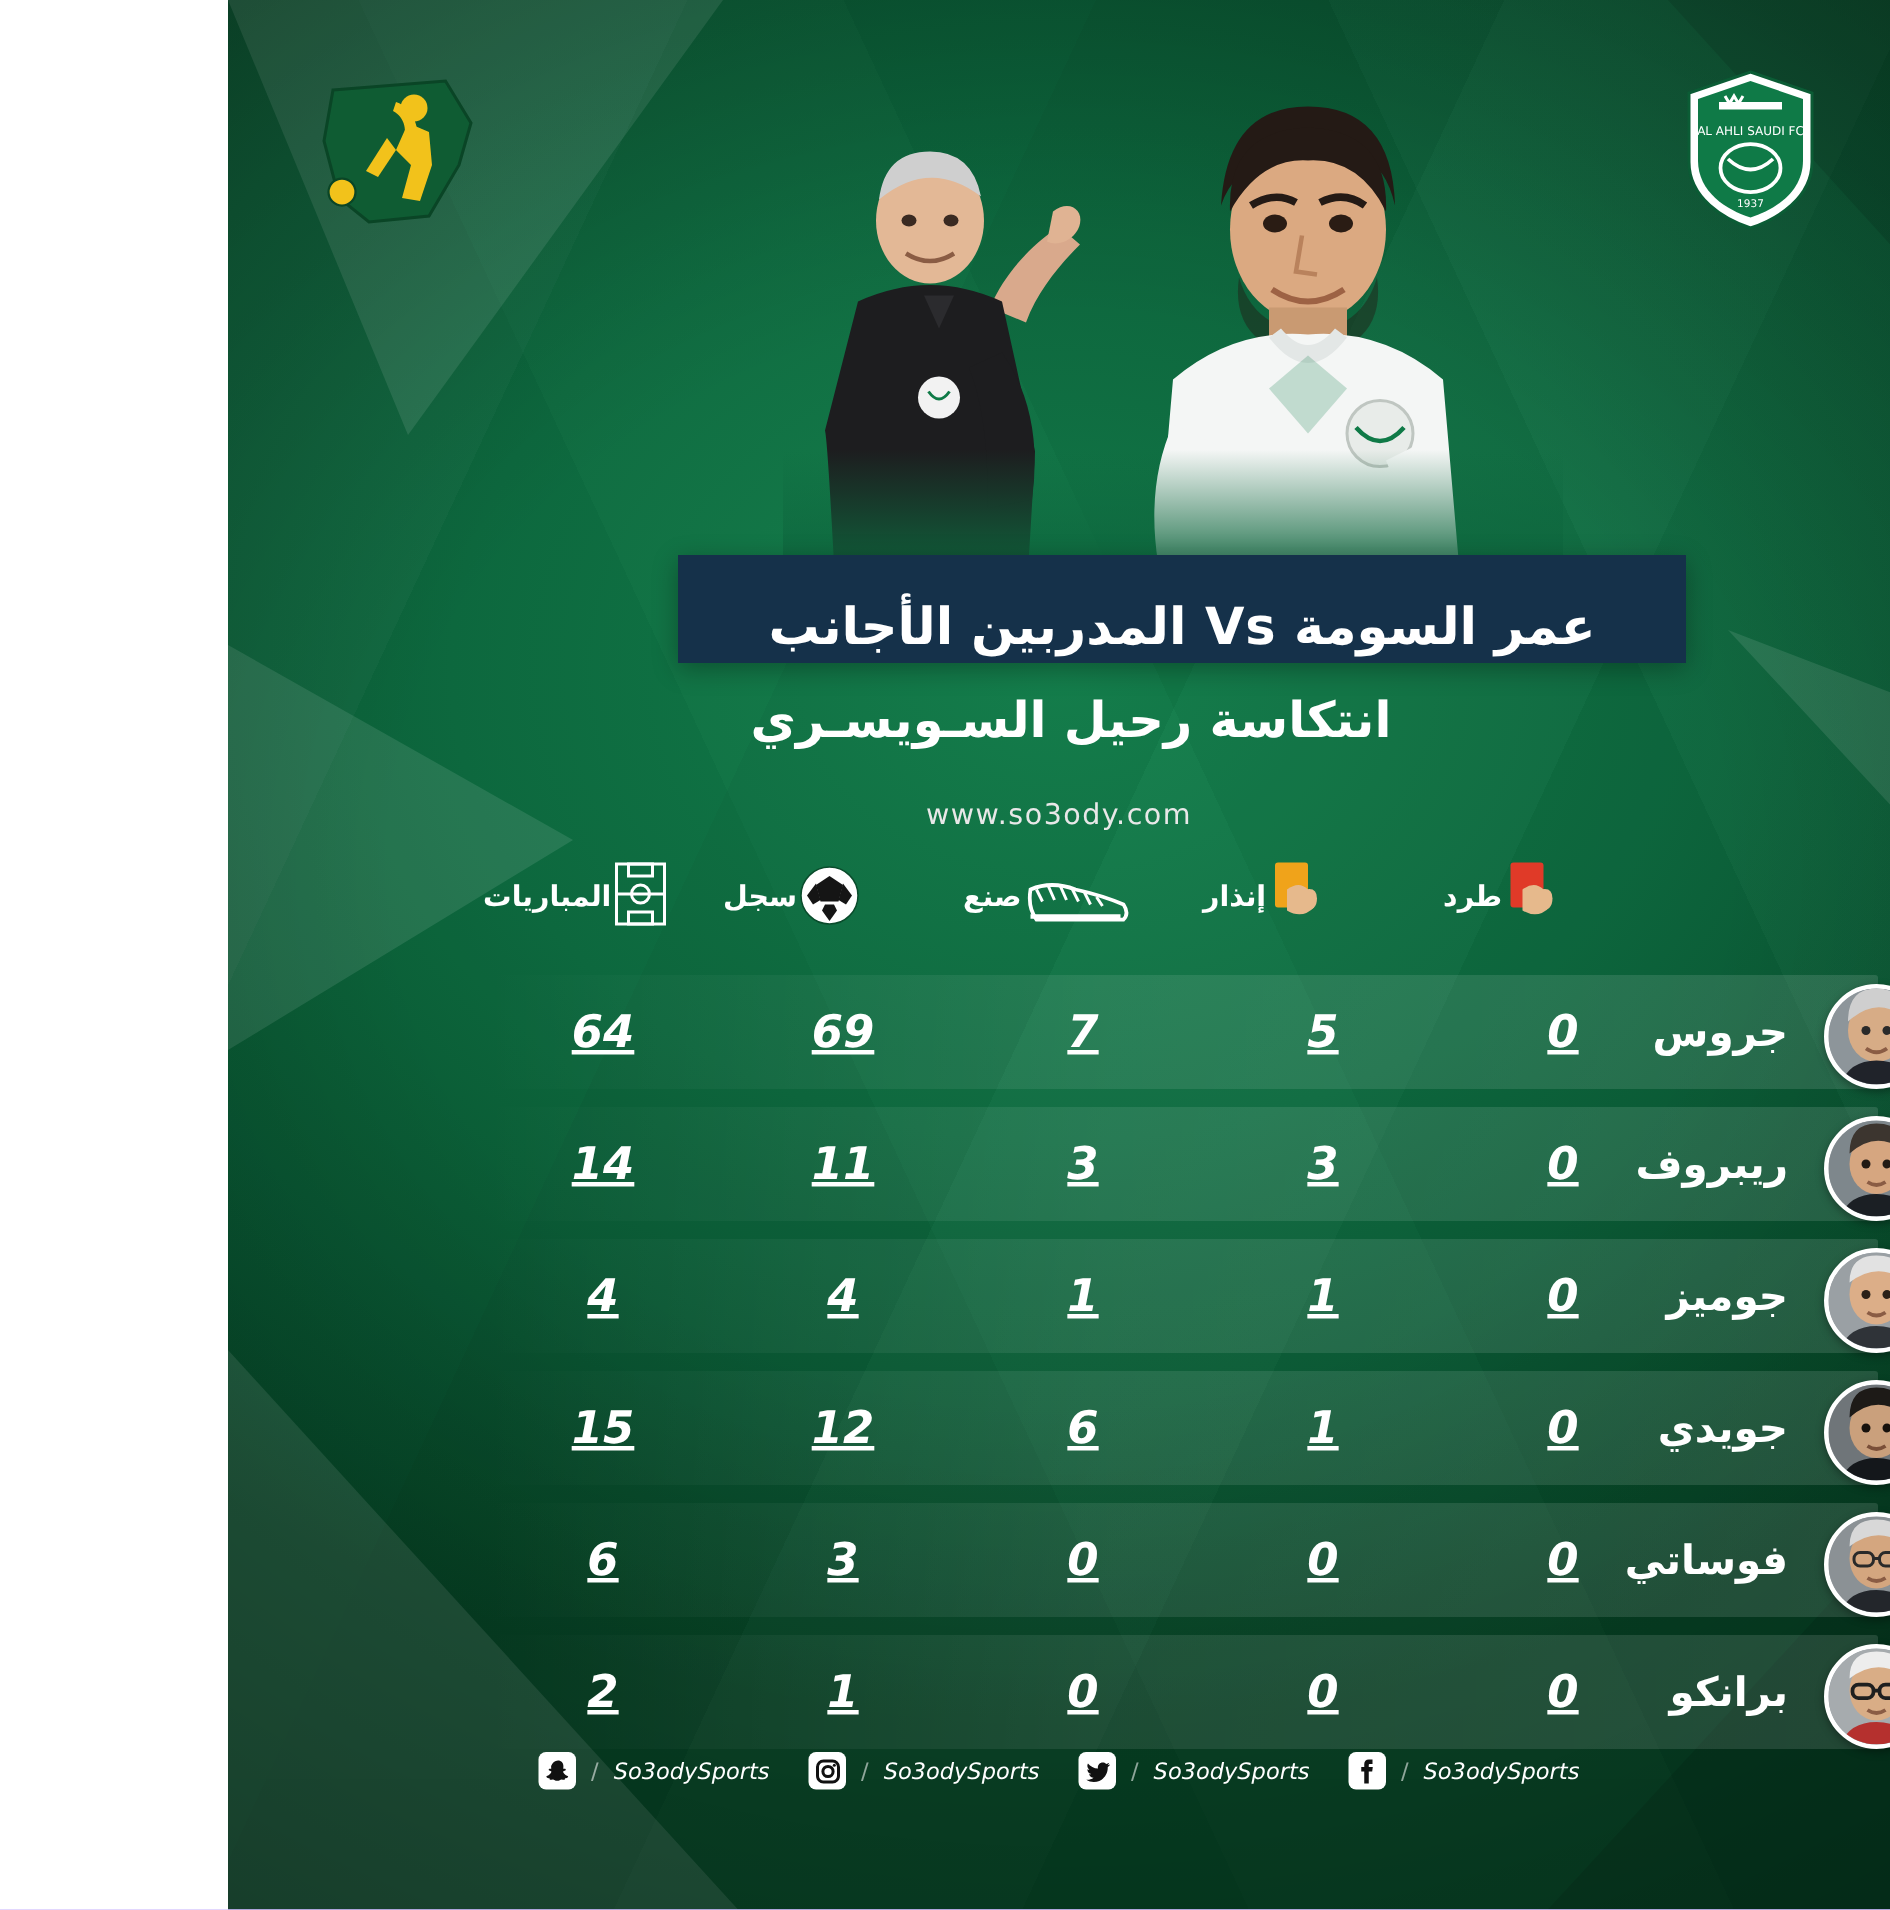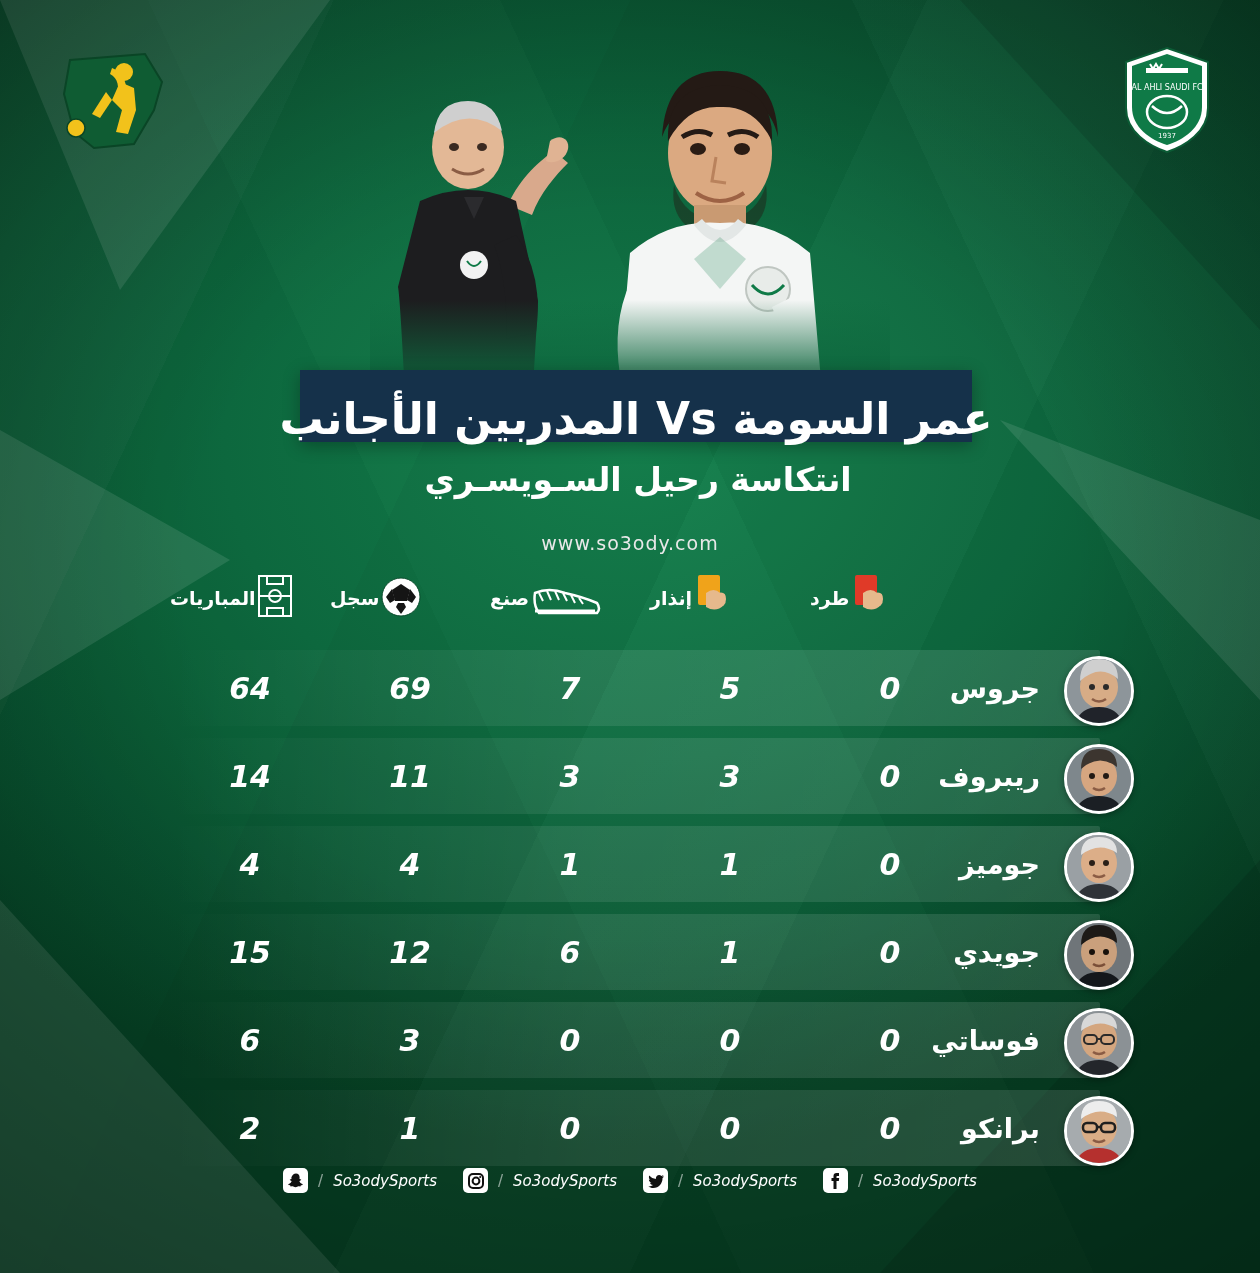--- a/index.html
+++ b/index.html
@@ -2,21 +2,21 @@
 <html lang="ar" dir="rtl"><head>
 <meta charset="utf-8">
 <style>
   html, body {
     margin: 0;
     padding: 0;
     background: #ffffff;
   }
   #stage {
     position: relative;
-    width: 1260px;
+    width: 1108px;
     height: 1273px;
     overflow: hidden;
     font-family: "DejaVu Sans", "Liberation Sans", sans-serif;
     background: #8b5cf6;
   }
   
   .bg-base {
     position: absolute;
     inset: 0;
     background:
@@ -96,21 +96,21 @@
     width: 672px;
     height: 72px;
     background: #15314a;
     display: flex;
     align-items: center;
     justify-content: center;
     box-shadow: 0 4px 16px rgba(0,0,0,0.30);
   }
   .title-bar .t {
     color: #ffffff;
-    font-size: 44px;
+    font-size: 34px;
     font-weight: bold;
     letter-spacing: 0.5px;
     white-space: nowrap;
     margin-top: 24px;
   }
   .subtitle {
     position: absolute;
     left: 16px;
     right: 0;
     top: 460px;
@@ -179,20 +179,21 @@
     background: linear-gradient(to left, rgba(255,255,255,0.12) 0%, rgba(255,255,255,0.09) 55%, rgba(255,255,255,0.0) 100%);
     border-radius: 2px;
   }
   .row .cell {
     flex: 1 1 0;
     text-align: center;
     color: #ffffff;
     font-size: 30px;
     font-weight: bold;
     font-style: italic;
+    text-decoration: underline;
   }
   .row-name {
     position: absolute;
     right: 60px;
     top: 0;
     height: 76px;
     width: 160px;
     display: flex;
     align-items: center;
     justify-content: flex-start;

